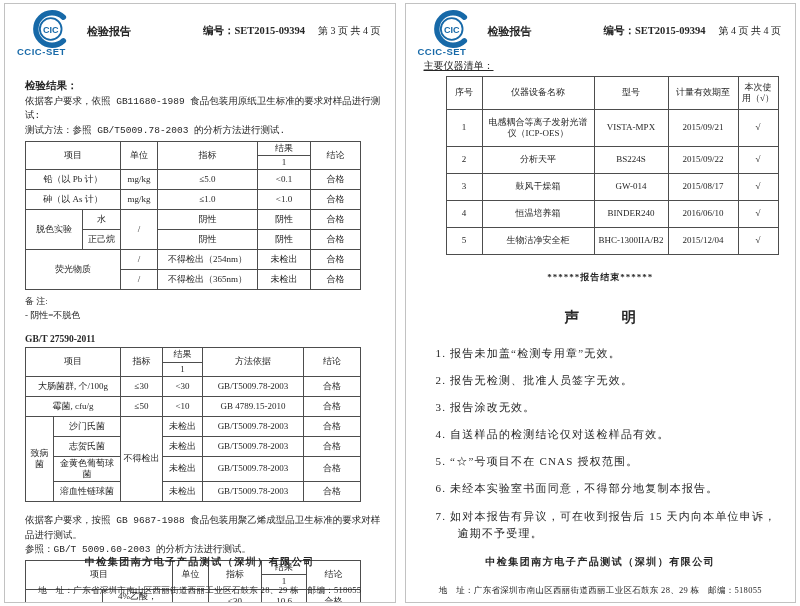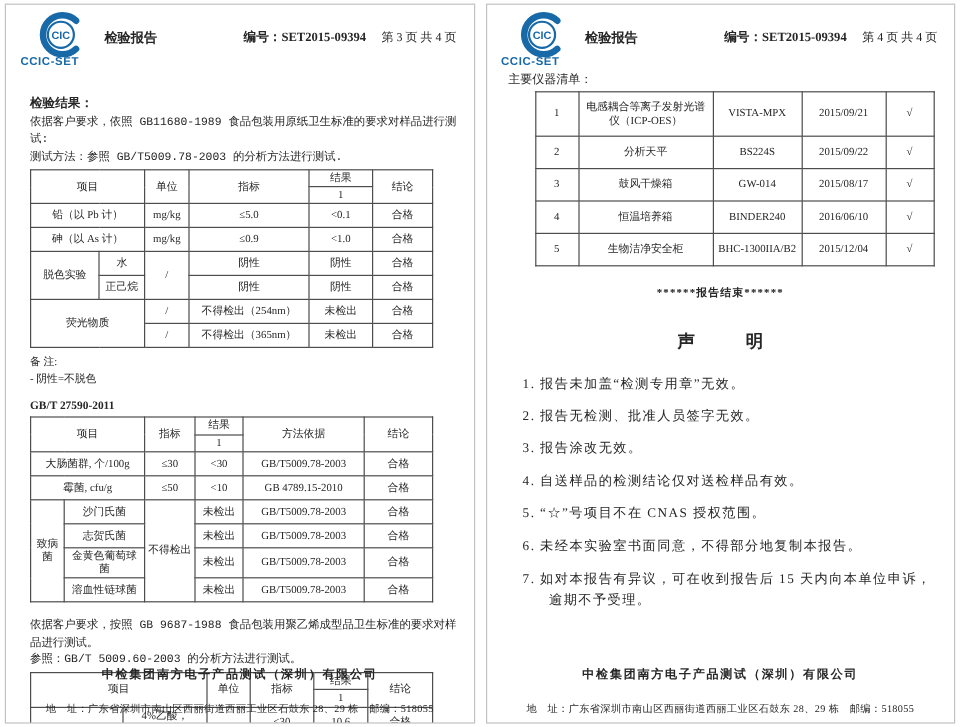--- a/index.html
+++ b/index.html
@@ -23,21 +23,21 @@
   .notes{font-size:9px;margin:5px 0 0 20px;line-height:1.5;}
 
   
   table.tbl{border-collapse:collapse;table-layout:fixed;margin:3px 0 0 20px;}
   table.tbl td{border:1px solid #4d4d4d;text-align:center;vertical-align:middle;font-size:9px;padding:1px 2px;height:17px;line-height:1.25;overflow:hidden;}
   table.tbl td.h2{height:9px;}
   table.t4 td{height:24px;font-size:9px;}
   table.t4 td.h2x{height:30px;}
 
   
-  .sec-title2{font-size:10px;margin:0 0 2px 18px;}
+  .sec-title2{font-size:10px;margin:0 0 2px 18px;text-decoration:underline;}
   .report-end{text-align:center;font-size:9px;font-weight:bold;letter-spacing:1px;margin-top:16px;}
   .decl-title{text-align:center;font-size:14.5px;font-weight:bold;letter-spacing:14px;text-indent:14px;margin-top:24px;}
   .decl-list{list-style:none;margin:18px 12px 0 30px;padding:0;font-size:11px;}
   .decl-list li{margin-bottom:9.5px;padding-left:22px;text-indent:-22px;letter-spacing:1.2px;line-height:1.6;}
 
   
   .footer{position:absolute;left:0;right:0;bottom:5px;text-align:center;}
   .f-company{font-weight:bold;font-size:10px;letter-spacing:1.5px;}
   .f-addr{font-size:8.5px;margin-top:16px;letter-spacing:.3px;}
 </style>
@@ -88,21 +88,21 @@
       <tr>
         <td colspan="2">铅（以 Pb 计）</td>
         <td>mg/kg</td>
         <td>≤5.0</td>
         <td>&lt;0.1</td>
         <td>合格</td>
       </tr>
       <tr>
         <td colspan="2">砷（以 As 计）</td>
         <td>mg/kg</td>
-        <td>≤0.9</td>
+        <td>≤1.0</td>
         <td>&lt;1.0</td>
         <td>合格</td>
       </tr>
       <tr>
         <td rowspan="2">脱色实验</td>
         <td>水</td>
         <td rowspan="2">/</td>
         <td>阴性</td>
         <td>阴性</td>
         <td>合格</td>
@@ -265,20 +265,27 @@
 
     <table class="tbl t4" style="margin-left:40px;">
       <colgroup>
           <col style="width:36px">
           <col style="width:112px">
           <col style="width:74px">
           <col style="width:70px">
           <col style="width:40px">
         </colgroup>
       <tbody>
+          <tr>
+        <td class="h2x">序号</td>
+        <td class="h2x">仪器设备名称</td>
+        <td class="h2x">型号</td>
+        <td class="h2x">计量有效期至</td>
+        <td class="h2x">本次使用（√）</td>
+      </tr>
       <tr>
         <td style="height:34px">1</td>
         <td>电感耦合等离子发射光谱仪（ICP-OES）</td>
         <td>VISTA-MPX</td>
         <td>2015/09/21</td>
         <td>√</td>
       </tr>
       <tr>
         <td>2</td>
         <td>分析天平</td>

